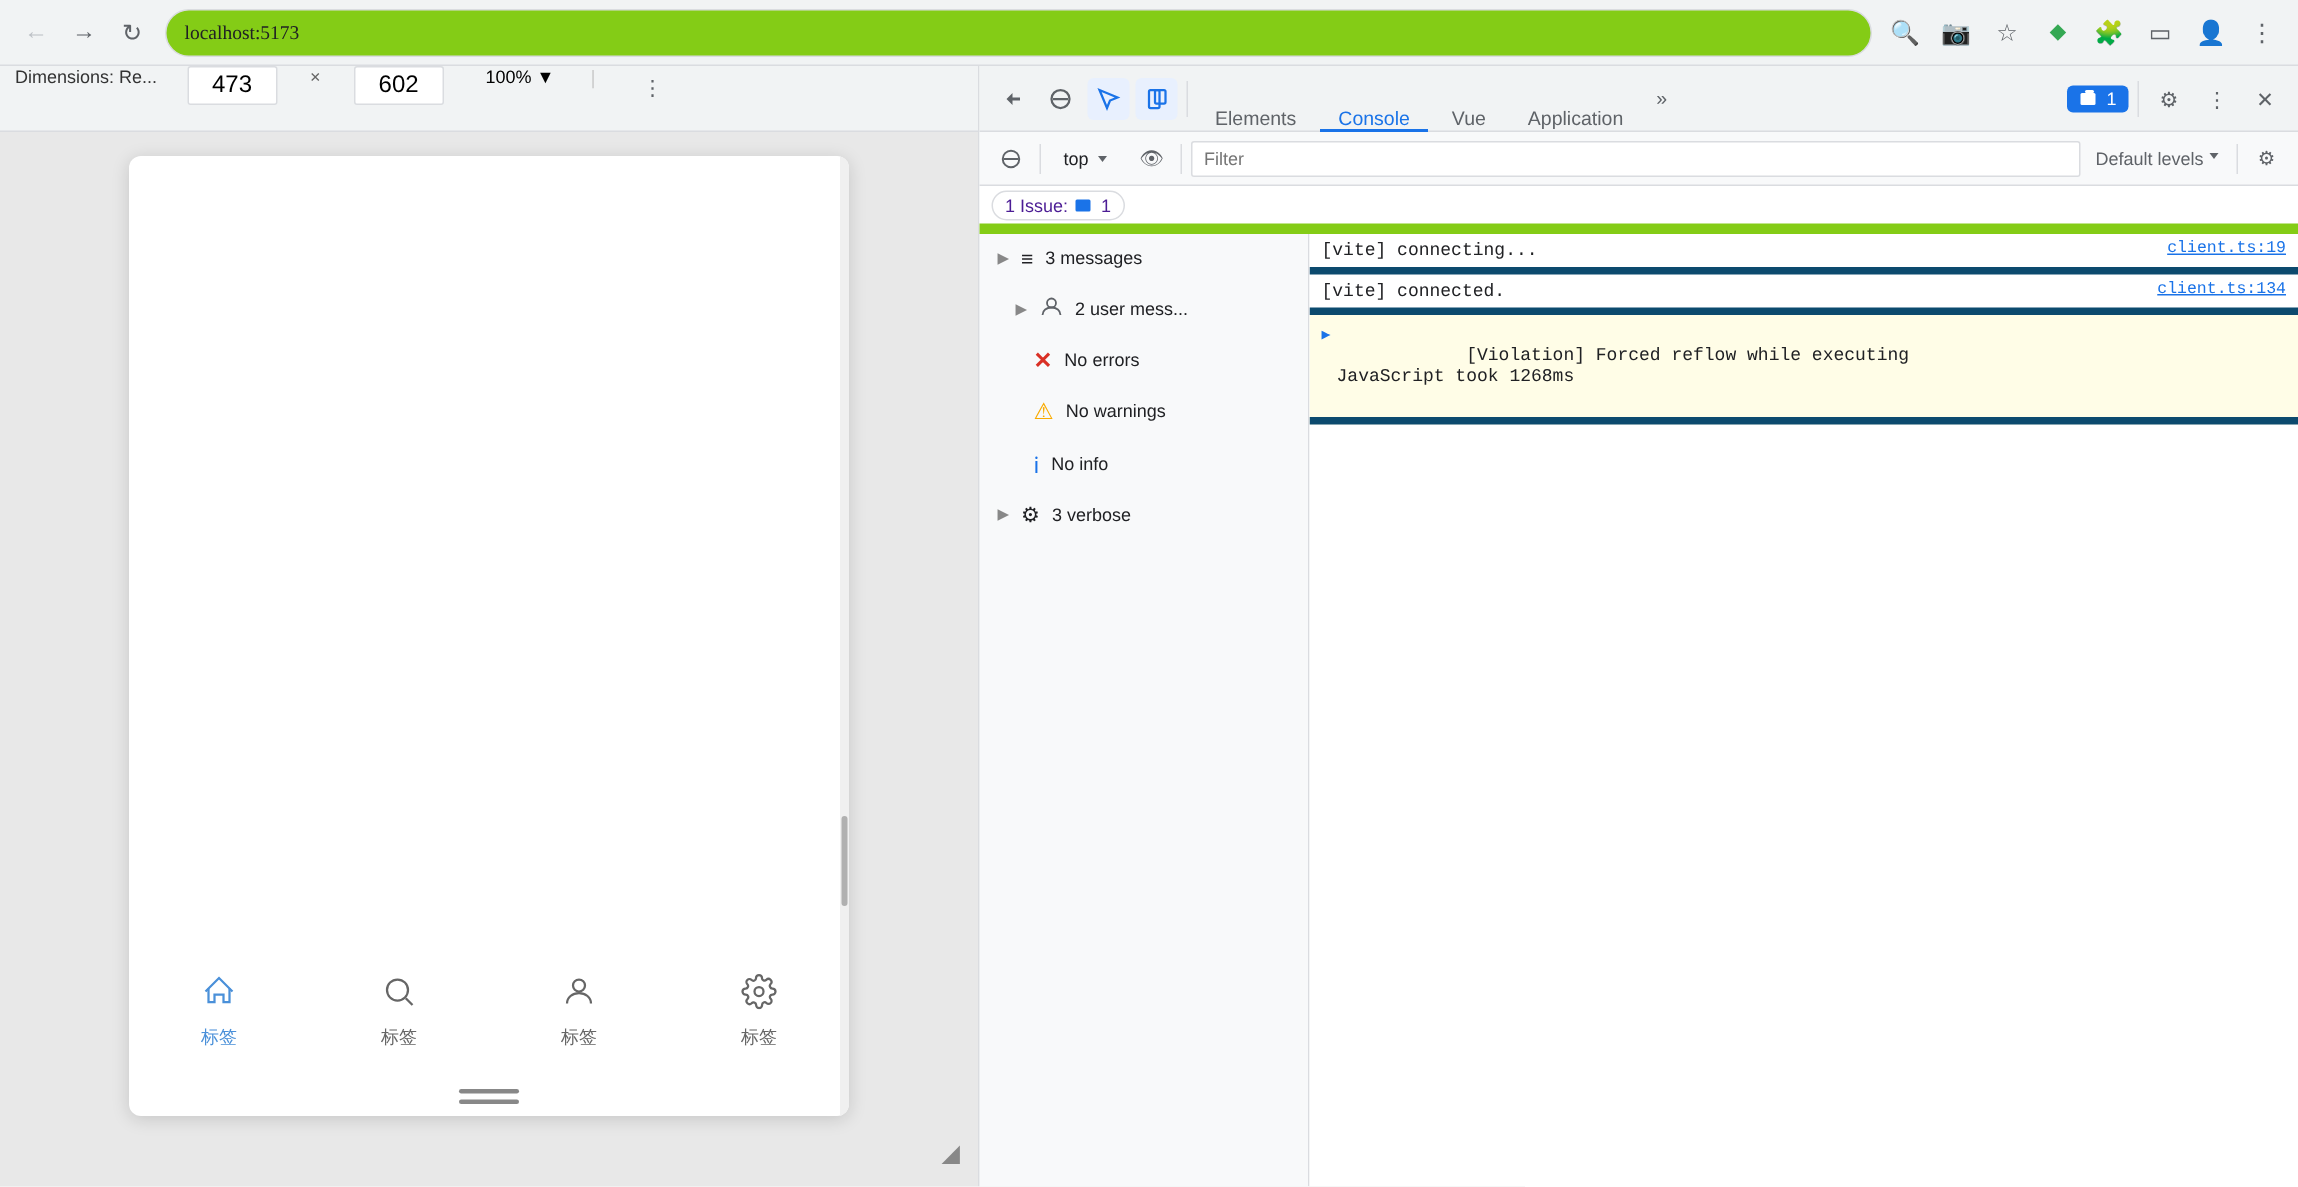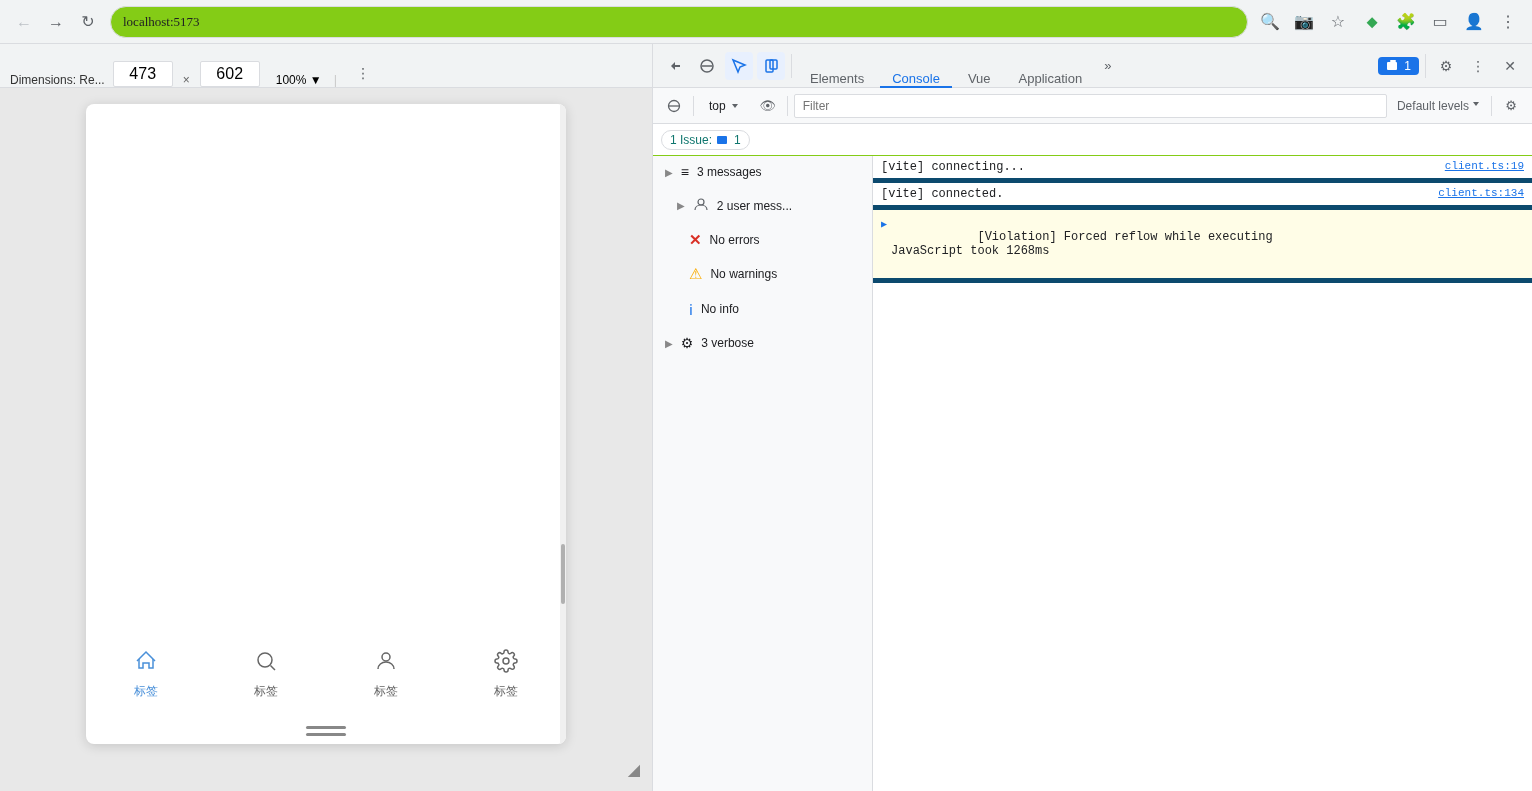--- a/index.html
+++ b/index.html
@@ -53,23 +53,23 @@
     .preview-panel {
       width: 652px;
       background: #e8e8e8;
       position: relative;
       overflow: hidden;
     }
     .device-toolbar {
       background: #f1f3f4;
       height: 44px;
       display: flex;
-      align-items: flex-end;
+      align-items: flex-start;
       padding: 0 10px;
-      gap: 8px;
+      gap: 20px;
       border-bottom: 1px solid #dadce0;
     }
     .dim-label { font-size: 12px; color: #333; }
     .dim-input {
       width: 60px; height: 26px;
       border: 1px solid #dadce0;
       background: white;
       text-align: center;
       font-size: 16px;
       border-radius: 2px;
@@ -268,23 +268,23 @@
       padding: 0 4px;
     }
 
     
     .issues-bar {
       background: white;
       height: 32px;
       display: flex;
       align-items: center;
       padding: 0 8px;
-      border-bottom: 1px solid #84cc16;
-      font-size: 12px;
-      color: #0f766e;
+      border-bottom: 7px solid #84cc16;
+      font-size: 12px;
+      color: #4c1d95;
       gap: 6px;
     }
     .issue-badge {
       display: flex; align-items: center; gap: 4px;
       background: white;
       border: 1px solid #dadce0;
       border-radius: 12px;
       padding: 2px 8px;
       font-size: 12px;
     }

